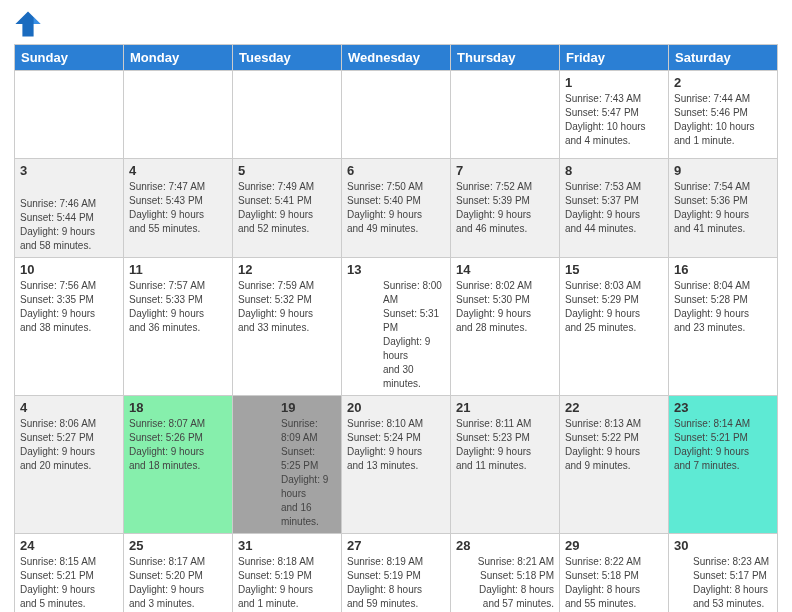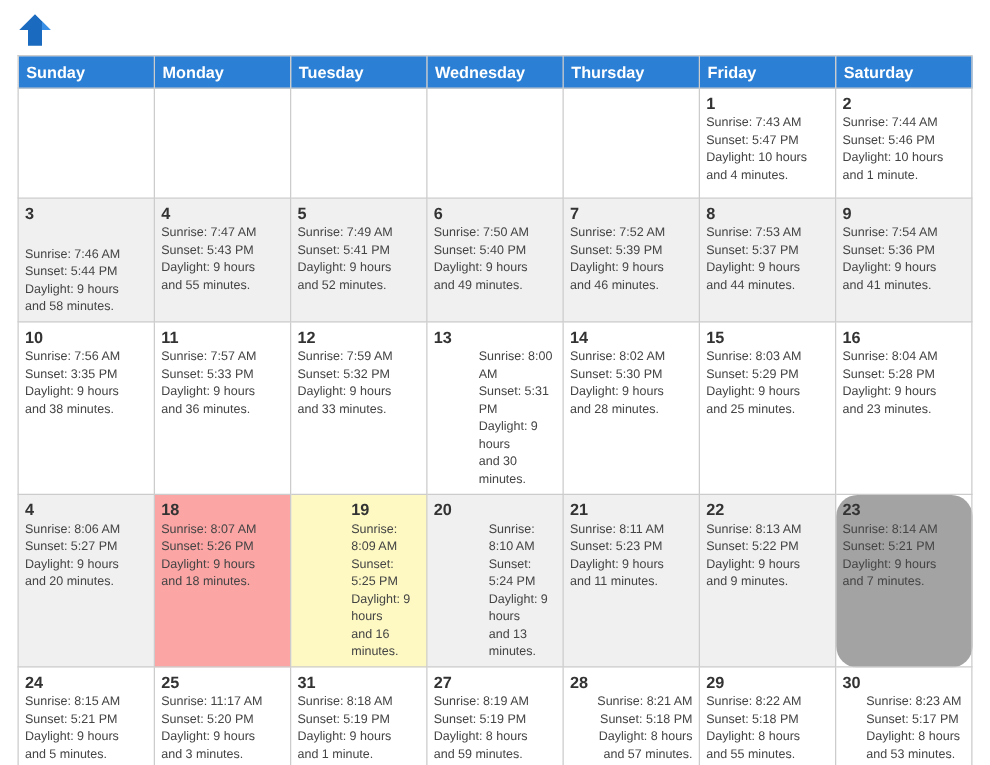--- a/index.html
+++ b/index.html
@@ -255,74 +255,74 @@
           </td>
         </tr>
         <tr>
           <td style="background: rgb(240, 240, 240);">
             <span class="day-number">4</span>
             <div class="day-info" style="white-space: pre-line;">Sunrise: 8:06 AM
 Sunset: 5:27 PM
 Daylight: 9 hours
 and 20 minutes.</div>
           </td>
-          <td style="background: #fca5a5;">
+          <td style="background: #86efac;">
             <span class="day-number">18</span>
             <div class="day-info" style="white-space: pre-line;">Sunrise: 8:07 AM
 Sunset: 5:26 PM
 Daylight: 9 hours
 and 18 minutes.</div>
           </td>
-          <td style="background: #fef9c3; padding-left: 48px;">
+          <td style="background: #a3a3a3; padding-left: 48px;">
             <span class="day-number">19</span>
             <div class="day-info" style="white-space: pre-line;">Sunrise: 8:09 AM
 Sunset: 5:25 PM
 Daylight: 9 hours
 and 16 minutes.</div>
           </td>
           <td style="background: rgb(240, 240, 240);">
             <span class="day-number">20</span>
-            <div class="day-info" style="white-space: pre-line; margin-left: 44px;">Sunrise: 8:10 AM
+            <div class="day-info" style="white-space: pre-line;">Sunrise: 8:10 AM
 Sunset: 5:24 PM
 Daylight: 9 hours
 and 13 minutes.</div>
           </td>
           <td style="background: rgb(240, 240, 240);">
             <span class="day-number">21</span>
             <div class="day-info" style="white-space: pre-line;">Sunrise: 8:11 AM
 Sunset: 5:23 PM
 Daylight: 9 hours
 and 11 minutes.</div>
           </td>
           <td style="background: rgb(240, 240, 240);">
             <span class="day-number">22</span>
             <div class="day-info" style="white-space: pre-line;">Sunrise: 8:13 AM
 Sunset: 5:22 PM
 Daylight: 9 hours
 and 9 minutes.</div>
           </td>
-          <td style="background: #a3a3a3; border-radius: 17px;">
+          <td style="background: #5eead4;">
             <span class="day-number">23</span>
             <div class="day-info" style="white-space: pre-line;">Sunrise: 8:14 AM
 Sunset: 5:21 PM
 Daylight: 9 hours
 and 7 minutes.</div>
           </td>
         </tr>
         <tr>
           <td>
             <span class="day-number">24</span>
             <div class="day-info" style="white-space: pre-line;">Sunrise: 8:15 AM
 Sunset: 5:21 PM
 Daylight: 9 hours
 and 5 minutes.</div>
           </td>
           <td>
             <span class="day-number">25</span>
-            <div class="day-info" style="white-space: pre-line;">Sunrise: 11:17 AM
+            <div class="day-info" style="white-space: pre-line;">Sunrise: 8:17 AM
 Sunset: 5:20 PM
 Daylight: 9 hours
 and 3 minutes.</div>
           </td>
           <td>
             <span class="day-number">31</span>
             <div class="day-info" style="white-space: pre-line;">Sunrise: 8:18 AM
 Sunset: 5:19 PM
 Daylight: 9 hours
 and 1 minute.</div>

